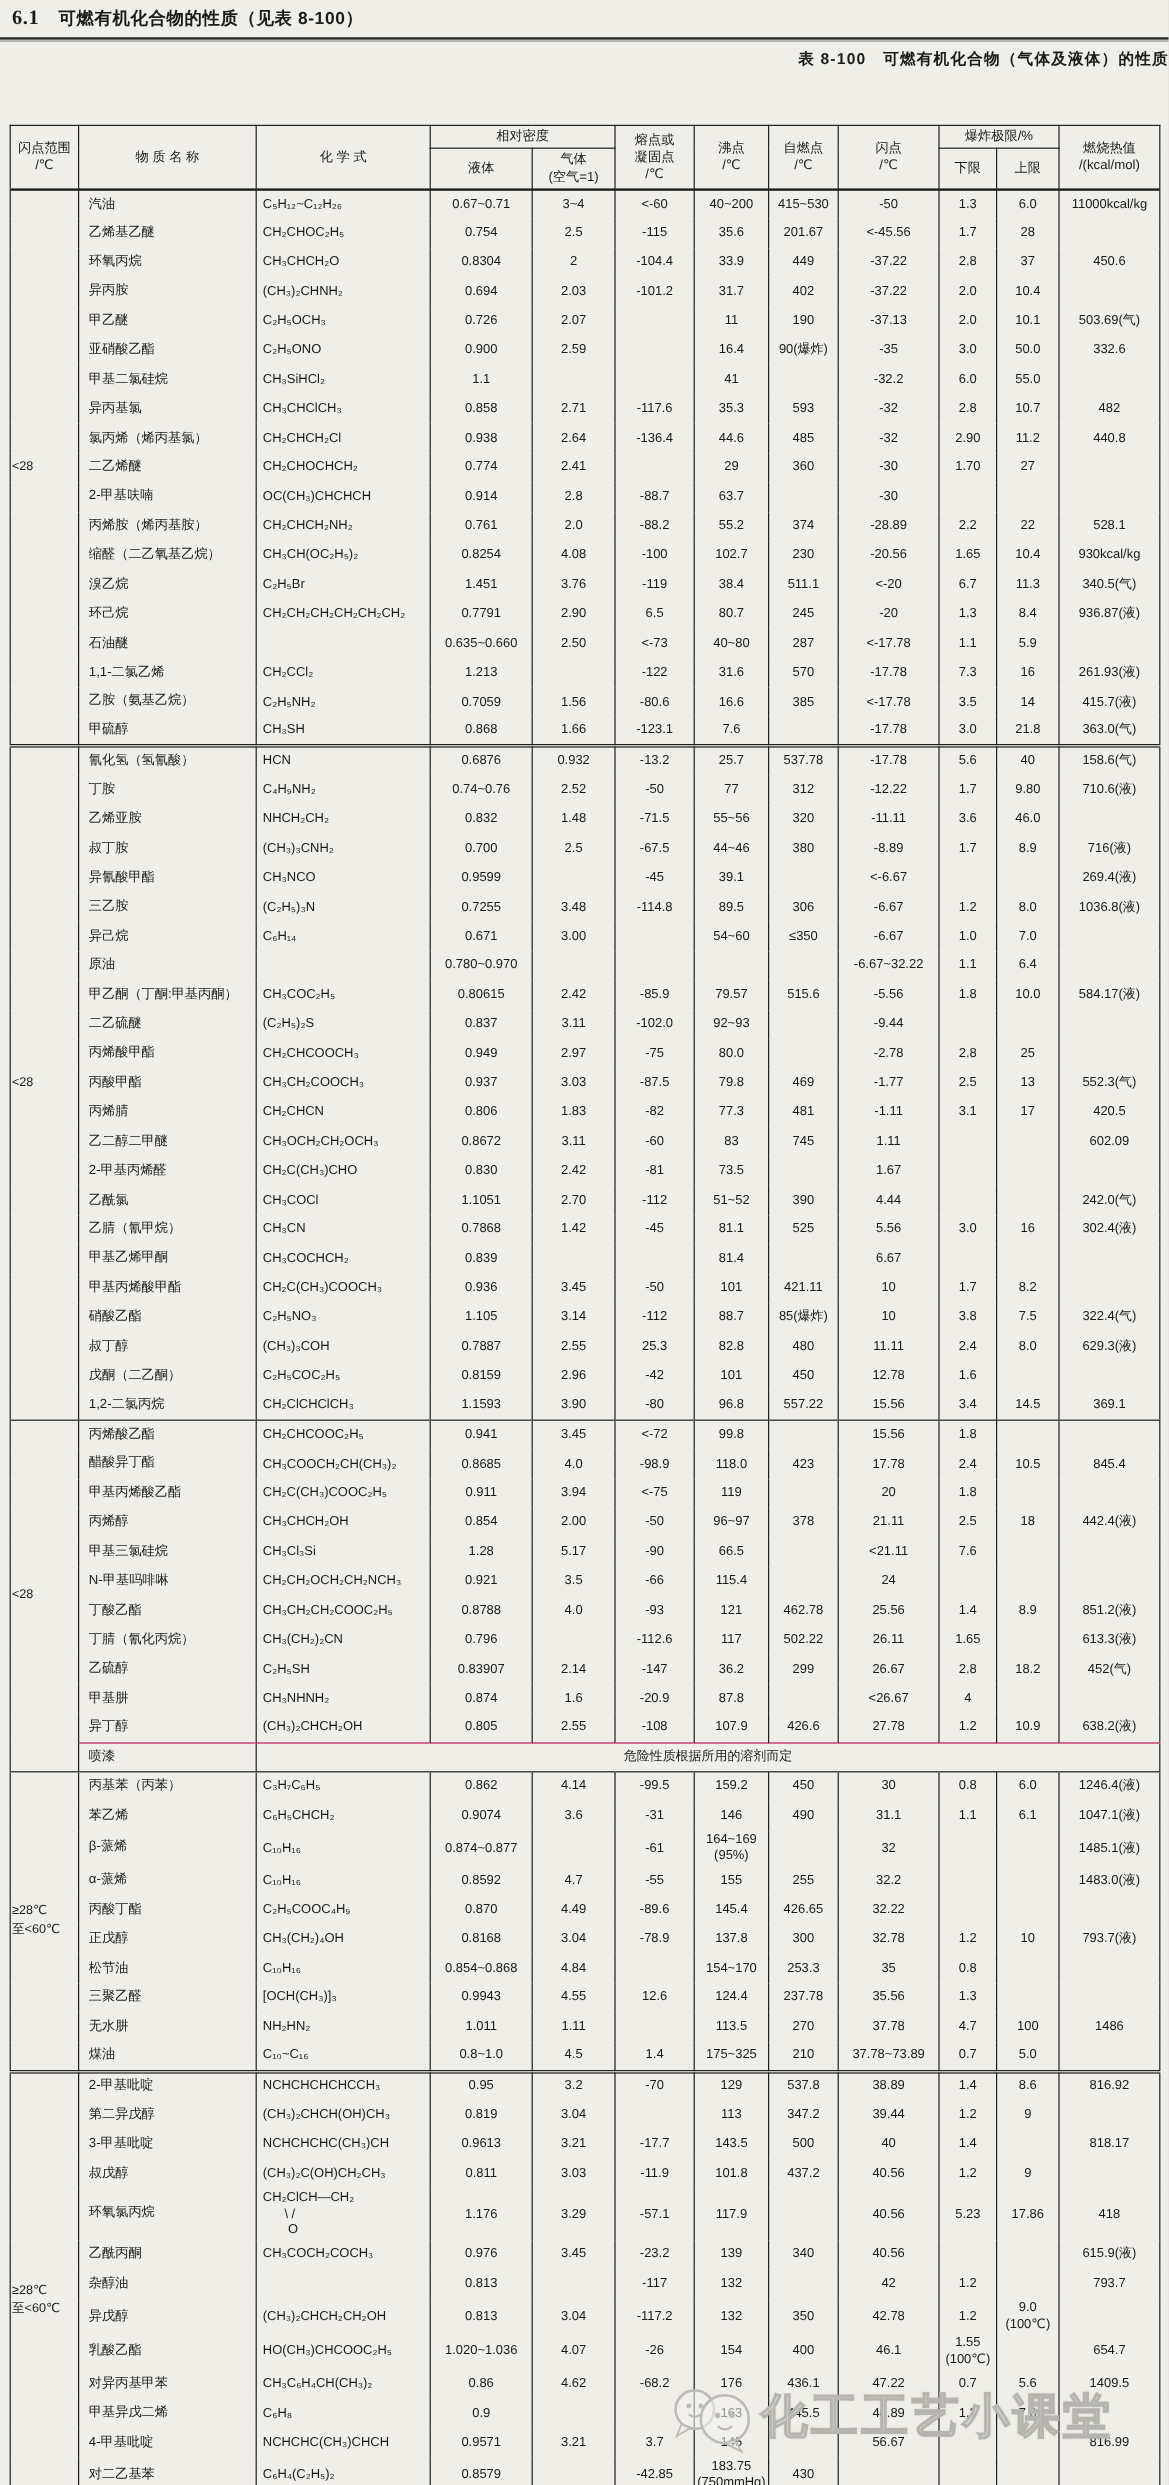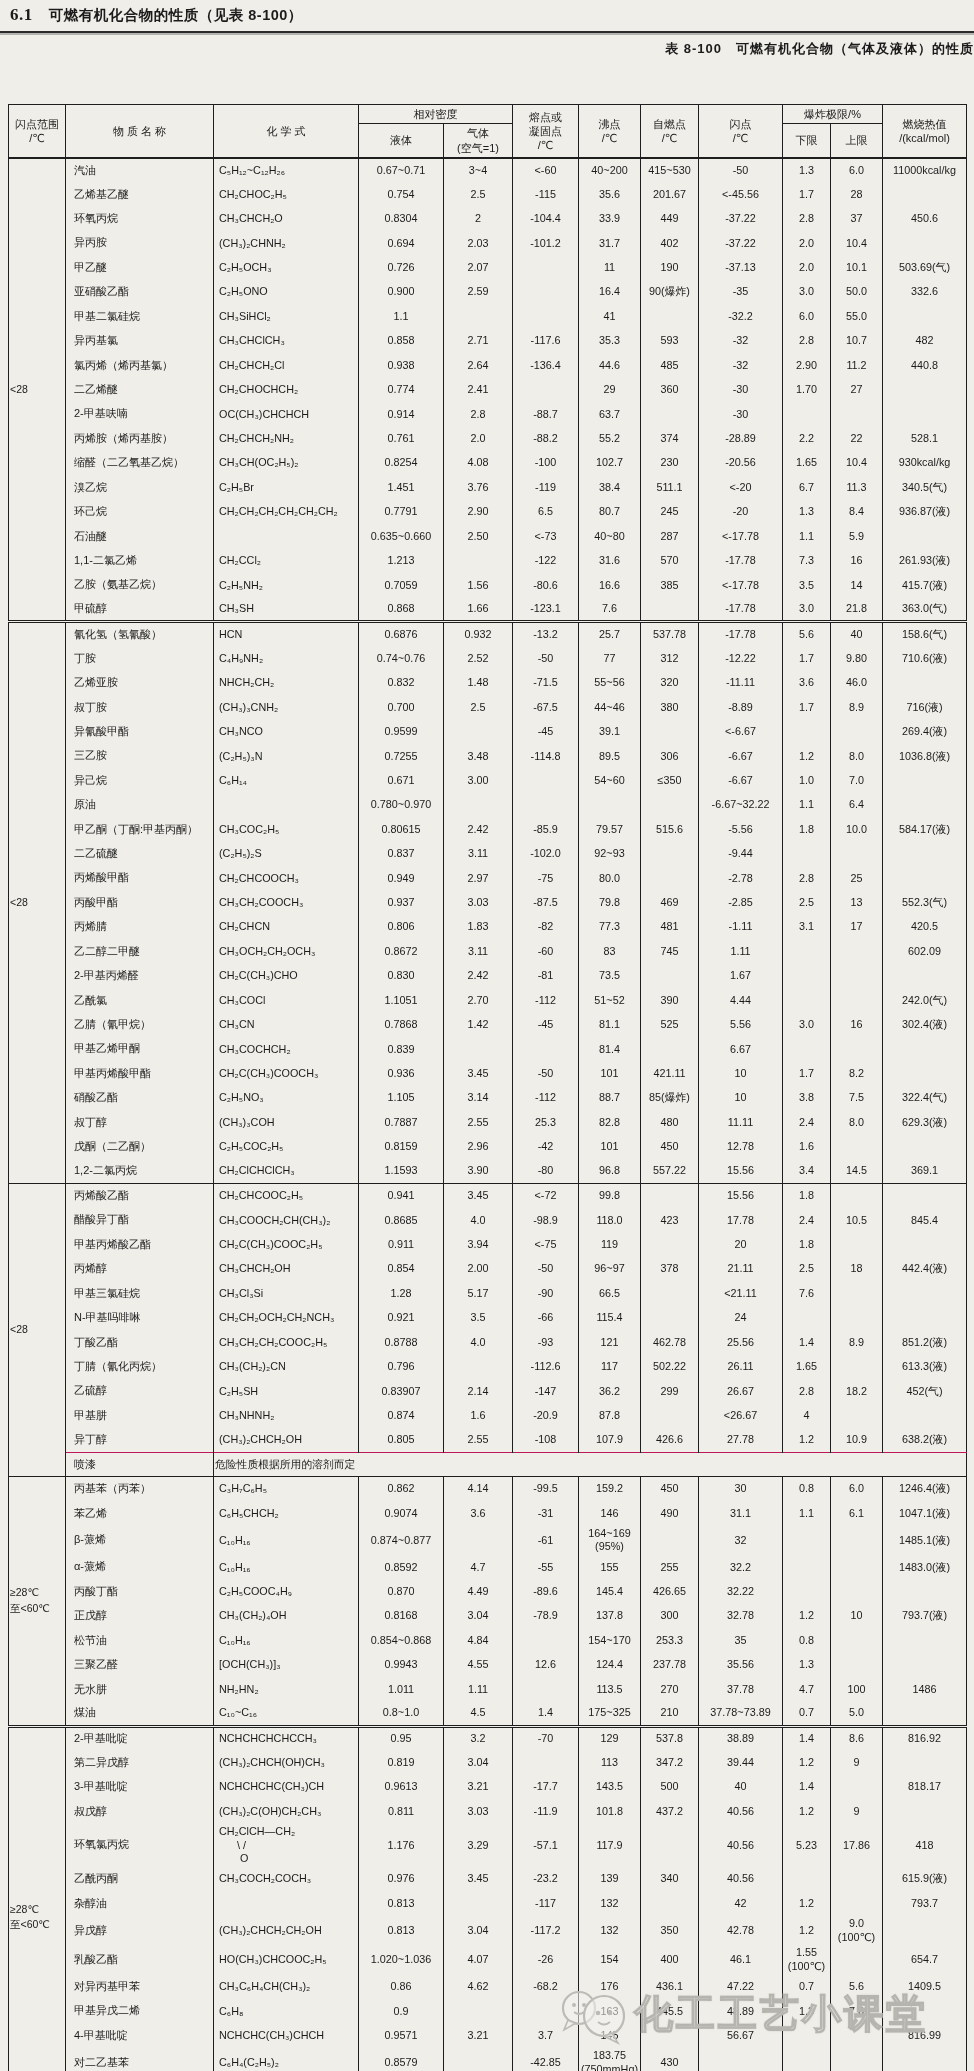--- a/index.html
+++ b/index.html
@@ -16,21 +16,21 @@
   thead{border-bottom:2.5px solid #1e1e1e;}
   tbody tr{height:24px;}
   tbody td{border-left:1px solid #1e1e1e;font-size:10.8px;text-align:center;vertical-align:middle;
            padding:1px;line-height:1.25;white-space:pre-line;}
   td.c0{text-align:left;padding-left:8px;white-space:normal;font-size:11px;}
   td.c1{text-align:left;padding-left:5px;white-space:pre;}
   td.glabel{text-align:left;vertical-align:middle;font-size:10.5px;white-space:pre-line;line-height:1.5;}
   tbody.sepd{border-top:3px double #1e1e1e;}
   tbody.seps{border-top:1.5px solid #1e1e1e;}
   tr.noterow td{border-top:1px solid #be185d;}
-  td.notespan{text-align:left;}
+  td.notespan{text-align:center;}
   
   .wm{position:absolute;left:552px;top:1978px;width:420px;height:72px;display:flex;align-items:center;z-index:5;pointer-events:none;}
   .wm-text{font-size:39px;font-weight:bold;letter-spacing:3px;color:rgba(243,242,238,0.72);
            -webkit-text-stroke:1.2px #b6b4ae;text-shadow:0 0 2px rgba(150,148,142,.55);white-space:nowrap;}
   .wm-icon{margin-right:4px;flex:0 0 auto;}
 </style>
 </head>
 <body>
 
 <div class="page">
@@ -480,21 +480,21 @@
           <td class="c10"></td>
         </tr>
         <tr>
           <td class="c0">丙酸甲酯</td>
           <td class="c1">CH₃CH₂COOCH₃</td>
           <td class="c2">0.937</td>
           <td class="c3">3.03</td>
           <td class="c4">-87.5</td>
           <td class="c5">79.8</td>
           <td class="c6">469</td>
-          <td class="c7">-2.85</td>
+          <td class="c7">-1.77</td>
           <td class="c8">2.5</td>
           <td class="c9">13</td>
           <td class="c10">552.3(气)</td>
         </tr>
         <tr>
           <td class="c0">丙烯腈</td>
           <td class="c1">CH₂CHCN</td>
           <td class="c2">0.806</td>
           <td class="c3">1.83</td>
           <td class="c4">-82</td>

